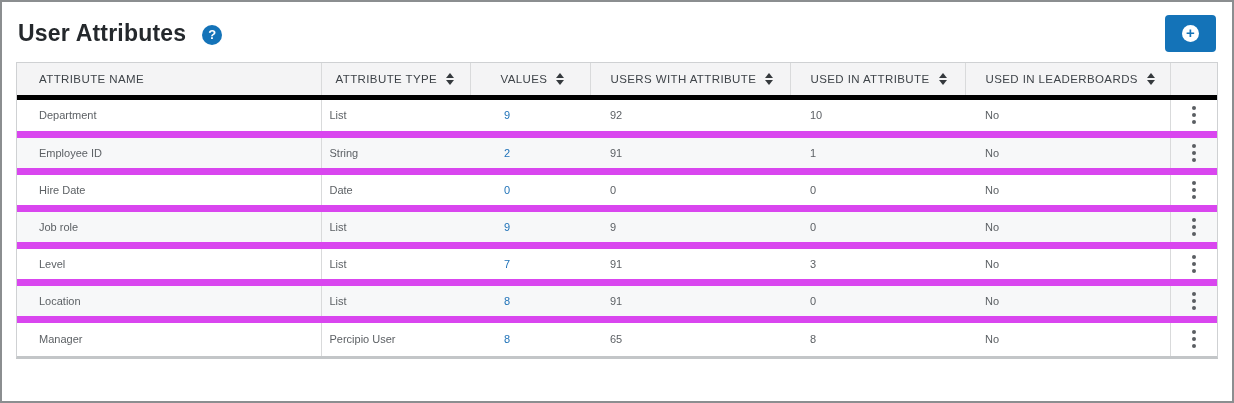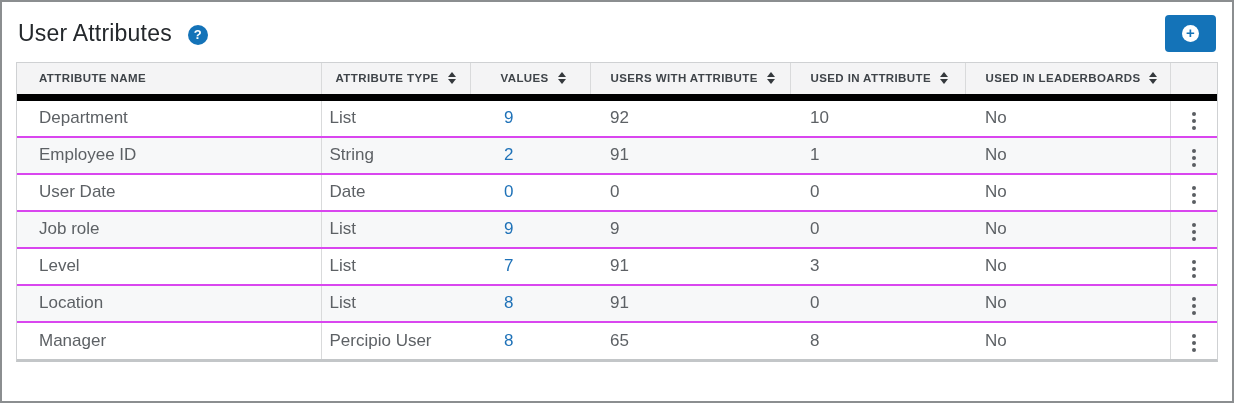--- a/index.html
+++ b/index.html
@@ -16,21 +16,21 @@
   .topbar {
     display: flex;
     align-items: center;
     justify-content: space-between;
     margin: 2px 2px 10px 2px;
     height: 38px;
   }
   .title-group { display: flex; align-items: center; gap: 16px; }
   .page-title {
     font-size: 23px;
-    font-weight: 400;
+    font-weight: 700;
     color: #24282c;
     letter-spacing: 0.2px;
   }
   .help-icon {
     width: 20px; height: 20px;
     border-radius: 50%;
     background: #1473b8;
     color: #ffffff;
     font-size: 13px;
     font-weight: 700;
@@ -79,26 +79,26 @@
   col.c5 { width: 175px; }
   col.c6 { width: 205px; }
   col.c7 { width: 47px; }
 
   thead th {
     background: #f4f4f5;
     height: 34px;
     text-align: left;
     vertical-align: middle;
     font-size: 11.5px;
-    font-weight: 700;
+    font-weight: 400;
     color: #3f4449;
     letter-spacing: 0.4px;
     padding: 0 6px 0 20px;
     border-right: 1px solid #d9dadb;
-    border-bottom: 7px solid #000000;
+    border-bottom: 5px solid #000000;
     white-space: nowrap;
     cursor: pointer;
   }
   thead th:first-child { padding-left: 22px; cursor: default; }
   thead th:nth-child(2) { padding-left: 14px; }
   thead th:nth-child(3) { padding-left: 30px; }
   thead th:last-child { border-right: none; cursor: default; }
   .th-inner { display: inline-flex; align-items: center; gap: 9px; }
 
   .sort-icon { display: inline-flex; flex-direction: column; gap: 2px; }
@@ -111,28 +111,28 @@
   .sort-icon .down {
     width: 0; height: 0;
     border-left: 4px solid transparent;
     border-right: 4px solid transparent;
     border-top: 5px solid #35393d;
   }
 
   tbody td {
     height: 37px;
     vertical-align: middle;
-    font-size: 17px;
+    font-size: 11px;
     color: #5d6165;
     padding: 0 6px 0 20px;
     white-space: nowrap;
     overflow: hidden;
     margin-top: 21px;
   }
-  tbody tr + tr td { border-top: 2px solid #d946ef; }
+  tbody tr + tr td { border-top: 7px solid #d946ef; }
   tbody tr:nth-child(even) { background: #f7f8f9; }
   tbody td:first-child { padding-left: 22px; border-right: 1px solid #d9dadb; }
   tbody td:nth-child(2) { padding-left: 8px; }
   tbody td:nth-child(3) { padding-left: 34px; }
   tbody td.kebab-cell {
     border-left: 1px solid #d9dadb;
     padding: 0;
     text-align: center;
   }
   .value-link {
@@ -262,21 +262,21 @@
           <td>No</td>
           <td class="kebab-cell"><button class="kebab-btn">
                 <i></i>
                 <i></i>
                 <i></i>
               </button></td>
         </tr>
 
 
         <tr>
-          <td>User Date</td>
+          <td>Hire Date</td>
           <td>Date</td>
           <td><a class="value-link">0</a></td>
           <td>0</td>
           <td>0</td>
           <td>No</td>
           <td class="kebab-cell"><button class="kebab-btn">
                 <i></i>
                 <i></i>
                 <i></i>
               </button></td>

